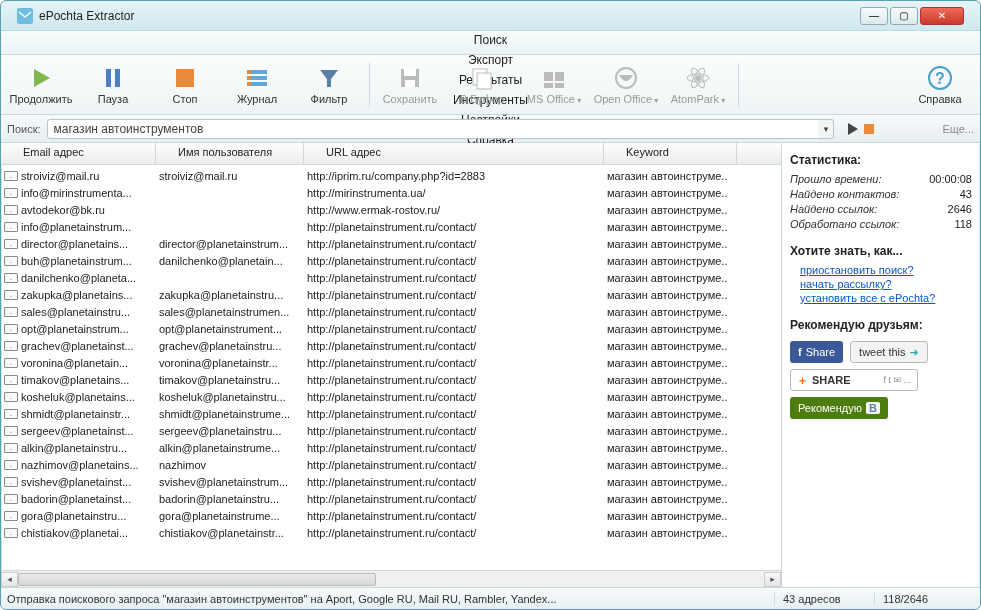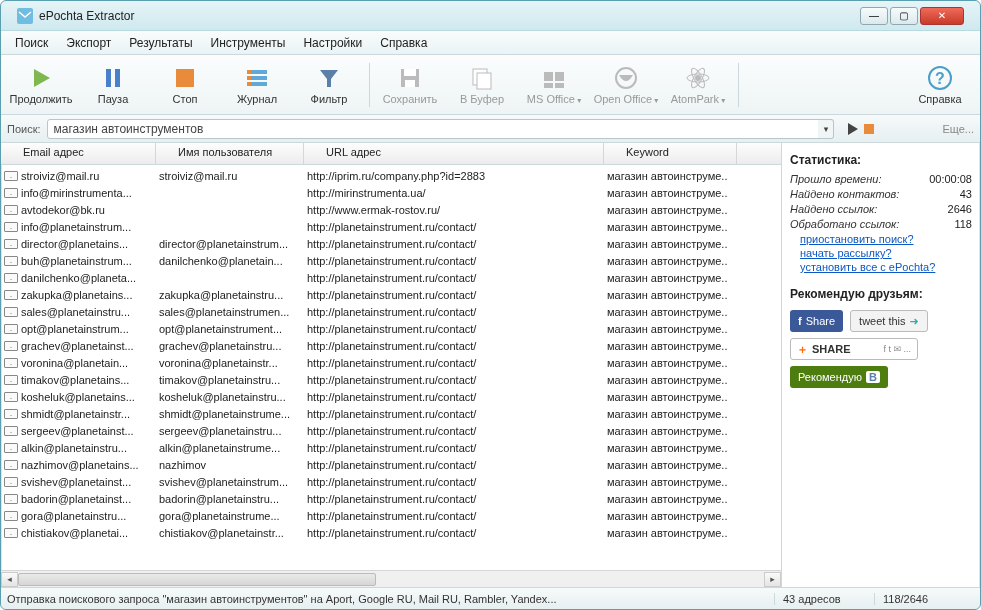--- a/index.html
+++ b/index.html
@@ -7,21 +7,21 @@
 
 .window { width: 981px; height: 610px; border: 1px solid #5a9fb0; border-radius: 6px; background: #fff; position: relative; box-shadow: inset 0 0 0 1px #cdeaf0; }
 
 .titlebar { height: 30px; background: linear-gradient(#e6f4f7,#cfe9ef); border-bottom: 1px solid #b7d9e0; border-radius: 6px 6px 0 0; display: flex; align-items: center; padding: 0 16px; }
 .titlebar .app-icon { width: 16px; height: 16px; margin-right: 6px; }
 .titlebar .title { font-size: 12px; color: #222; flex: 1; }
 .win-btns { display: flex; gap: 2px; }
 .win-btn { width: 28px; height: 18px; border: 1px solid #8fa7ae; border-radius: 3px; background: linear-gradient(#f7fbfc,#dbe9ec); display: flex; align-items: center; justify-content: center; font-size: 10px; }
 .win-btn.close { background: linear-gradient(#ef6b5a,#c83a2a); color:#fff; width: 44px; border-color:#a33; }
 
-.menubar { height: 24px; background: linear-gradient(#f9fcfc,#e9f3f5); border-bottom: 1px solid #cbd9dc; display: flex; align-items: center; padding: 0 6px; gap: 2px; }
+.menubar { height: 24px; background: linear-gradient(#f9fcfc,#e9f3f5); border-bottom: 1px solid #cbd9dc; display: flex; align-items: center; padding: 0 6px; gap: 2px; flex-direction: column; }
 .menubar .menu-item { font-size: 12px; color:#222; padding: 2px 8px; border-radius: 3px; }
 
 .toolbar { height: 60px; background: linear-gradient(#fbfdfd,#eef4f5); border-bottom: 1px solid #cbd9dc; display: flex; align-items: center; padding: 0 4px; }
 .tool-btn { width: 72px; height: 56px; display: flex; flex-direction: column; align-items: center; justify-content: center; font-size: 11px; color:#333; gap: 2px; border-radius: 3px; }
 .tool-btn.disabled { color:#999; }
 .tool-sep { width: 1px; height: 44px; background:#cbd9dc; margin: 0 4px; }
 .tool-icon { width: 26px; height: 26px; display:flex; align-items:center; justify-content:center; }
 
 .searchbar { height: 28px; background: linear-gradient(#f6fafa,#e7eff1); border-bottom: 1px solid #cbd9dc; display:flex; align-items:center; padding: 0 6px; gap: 6px; }
 .searchbar .lbl { font-size: 11px; color:#555; }
@@ -457,20 +457,21 @@
         </div>
       <div class="stat-row">
           <span class="lbl">Найдено ссылок:</span>
           <span>2646</span>
         </div>
       <div class="stat-row">
           <span class="lbl">Обработано ссылок:</span>
           <span>118</span>
         </div>
 
+      <div class="heading" style="margin-top:14px">Хотите знать, как...</div>
       <div id="howto-links">
           <a class="link">приостановить поиск?</a>
           <a class="link">начать рассылку?</a>
           <a class="link">установить все с ePochta?</a>
         </div>
 
       <div class="heading" style="margin-top:14px">Рекомендую друзьям:</div>
       <div>
         <span class="share-btn share-fb">
             <b>f</b> 

